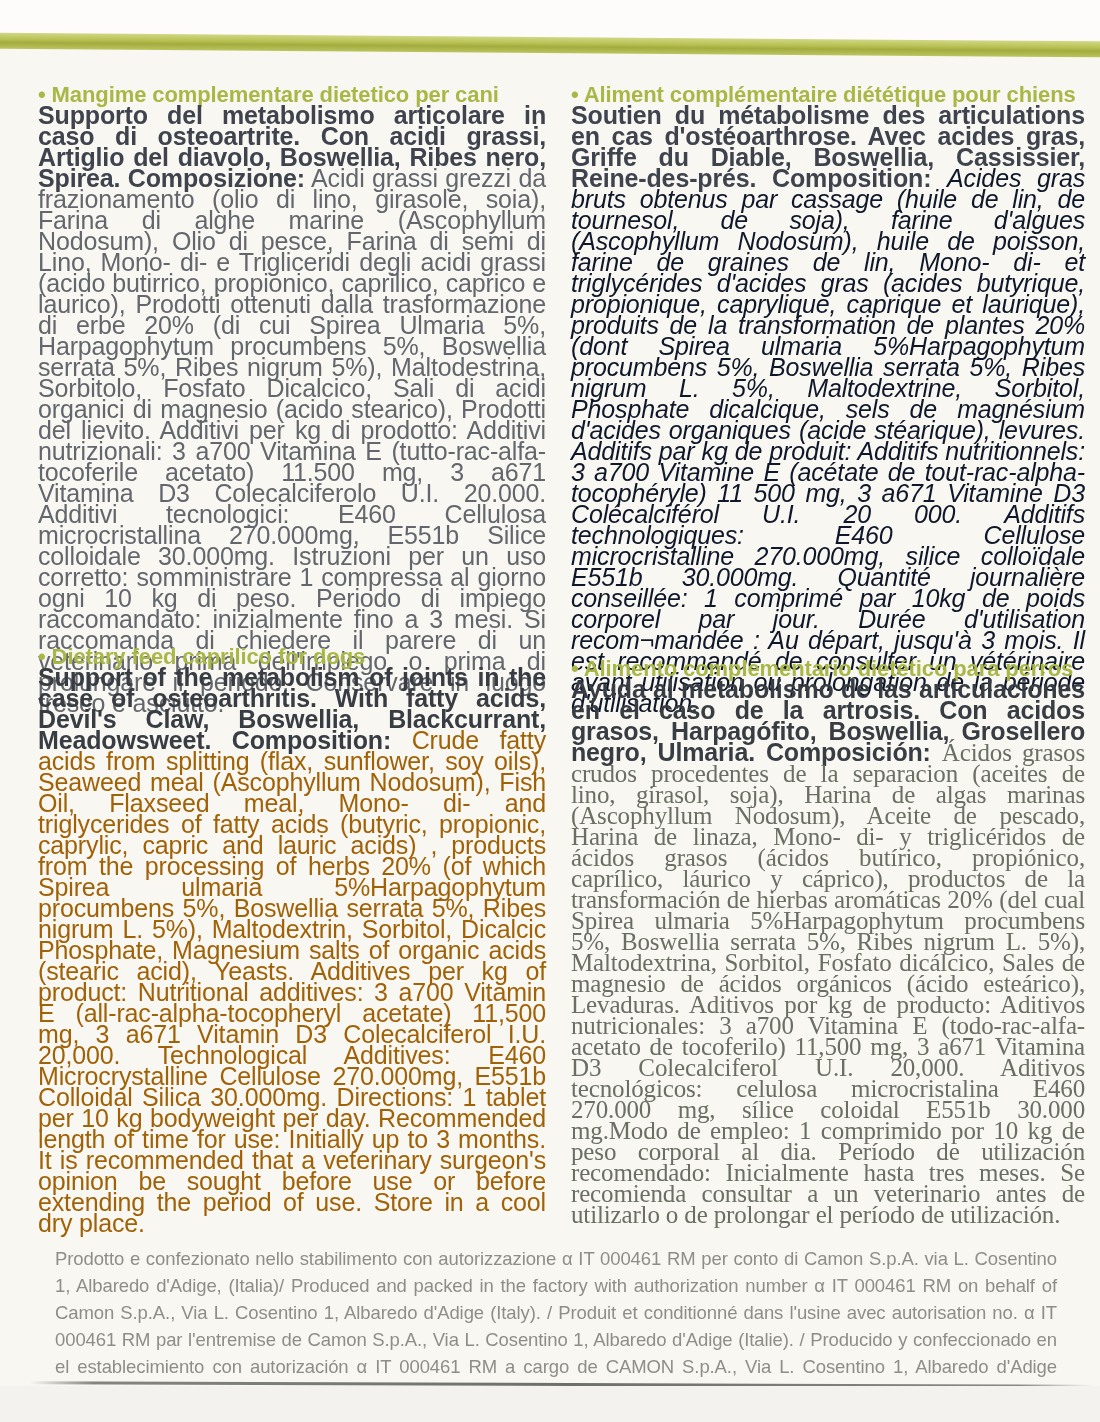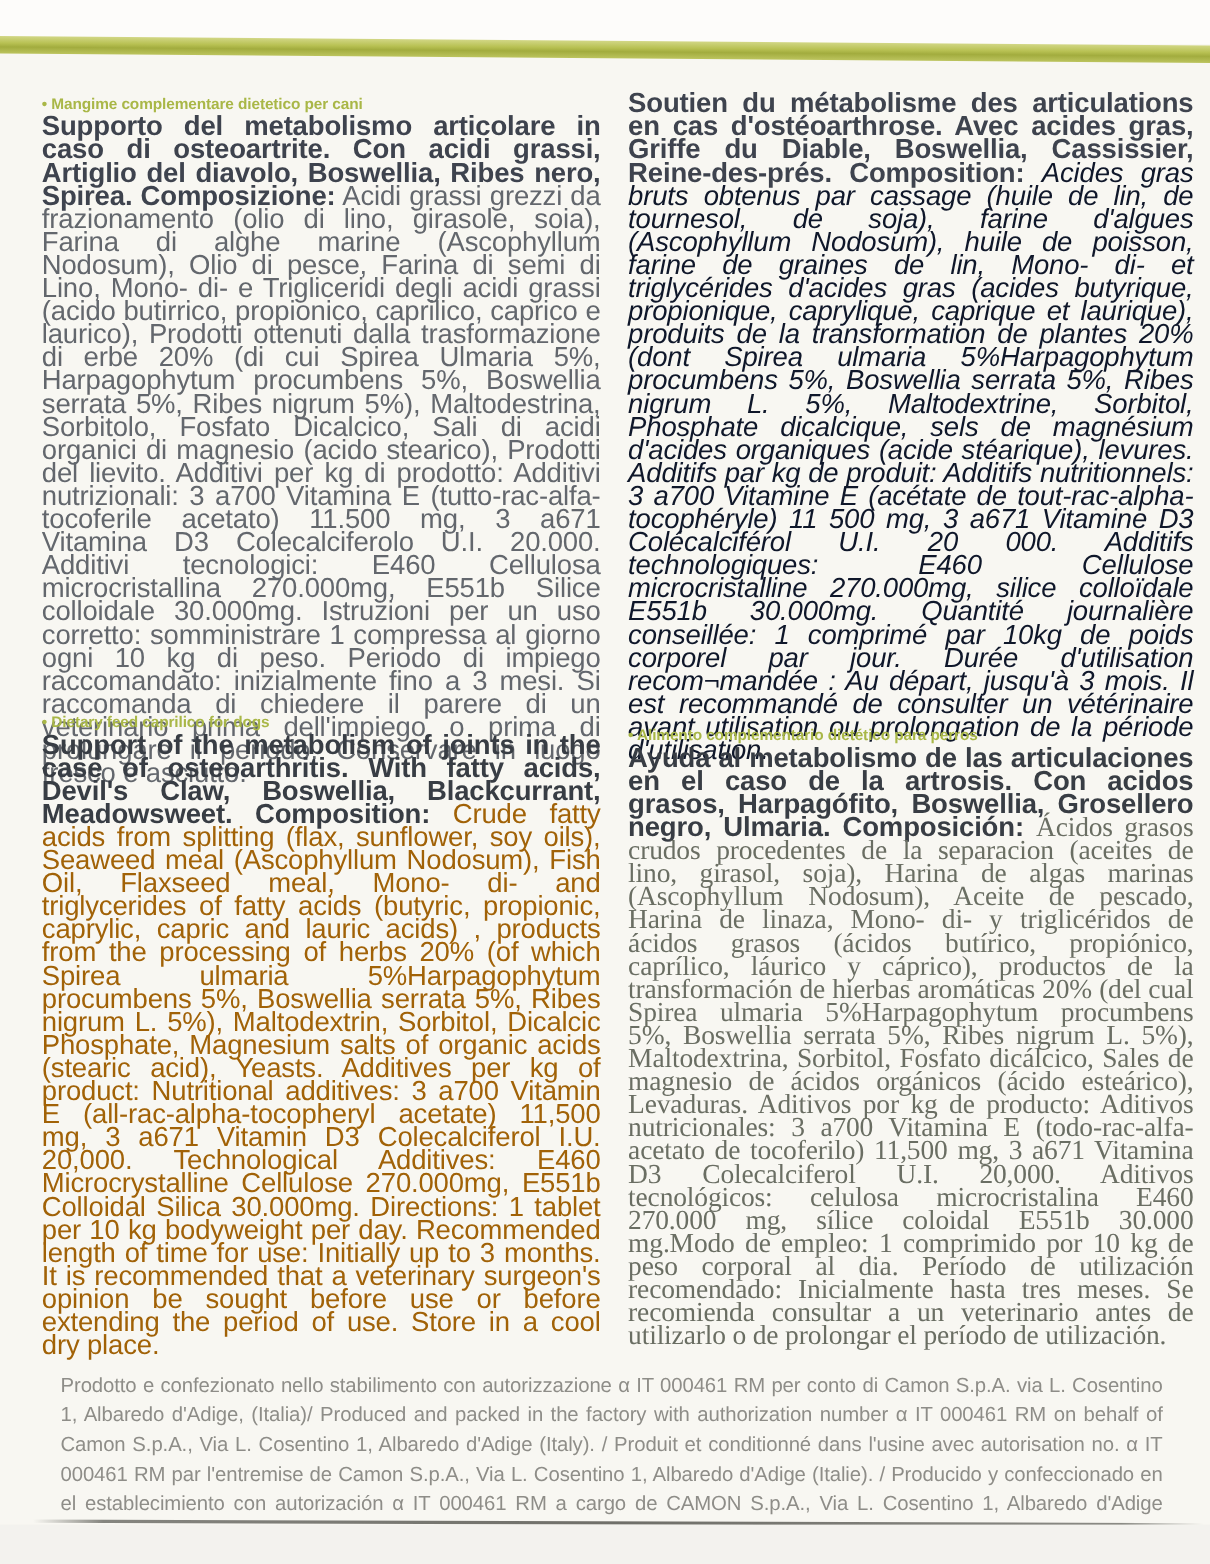--- a/index.html
+++ b/index.html
@@ -21,21 +21,21 @@
   }
   .bg-bottom{position:absolute;left:0;top:1386px;width:1100px;height:36px;background:#f3f2ee;}
 
   .sec{position:absolute;text-align:justify;}
   .sec-it{left:38px;top:84px;width:508px;}
   .sec-fr{left:571px;top:84px;width:514px;}
   .sec-en{left:38px;top:646px;width:508px;}
   .sec-es{left:571px;top:658px;width:514px;}
 
   .sec-header{
-    margin:0;font-size:14px;line-height:21px;font-weight:700;
+    margin:0;font-size:22px;line-height:21px;font-weight:700;
     color:var(--header-green,#a9b747);text-align:justify;letter-spacing:-0.1px;
   }
   .sec-text{
     margin:0;font-size:25px;line-height:21px;letter-spacing:-0.15px;
     color:var(--body-gray,#63676d);
   }
   .lead{font-weight:700;color:var(--lead-dark,#3e434e);}
   .sec-it .body{color:#63676d;}
   .sec-fr .body{color:#0f172a;font-style:italic;}
   .sec-en .body{color:#a16207;}
@@ -53,20 +53,21 @@
 
 <div class="bg-top"></div>
 <div class="top-edge-band"></div>
 
 <section class="sec sec-it">
   <h2 class="sec-header">• Mangime complementare dietetico per cani</h2>
   <p class="sec-text"><span class="lead">Supporto del metabolismo articolare in caso di osteoartrite. Con acidi grassi, Artiglio del diavolo, Boswellia, Ribes nero, Spirea. Composizione:</span> <span class="body">Acidi grassi grezzi da frazionamento (olio di lino, girasole, soia), Farina di alghe marine (Ascophyllum Nodosum), Olio di pesce, Farina di semi di Lino, Mono- di- e Trigliceridi degli acidi grassi (acido butirrico, propionico, caprilico, caprico e laurico), Prodotti ottenuti dalla trasformazione di erbe 20% (di cui Spirea Ulmaria 5%, Harpagophytum procumbens 5%, Boswellia serrata 5%, Ribes nigrum 5%), Maltodestrina, Sorbitolo, Fosfato Dicalcico, Sali di acidi organici di magnesio (acido stearico), Prodotti del lievito. Additivi per kg di prodotto: Additivi nutrizionali: 3 a700 Vitamina E (tutto-rac-alfa-tocoferile acetato) 11.500 mg, 3 a671 Vitamina D3 Colecalciferolo U.I. 20.000. Additivi tecnologici: E460 Cellulosa microcristallina 270.000mg, E551b Silice colloidale 30.000mg. Istruzioni per un uso corretto: somministrare 1 compressa al giorno ogni 10 kg di peso. Periodo di impiego raccomandato: inizialmente fino a 3 mesi. Si raccomanda di chiedere il parere di un veterinario prima dell'impiego o prima di prolungare il periodo. Conservare in luogo fresco e asciutto.</span></p>
 </section>
 
 <section class="sec sec-fr">
+  <h2 class="sec-header">• Aliment complémentaire diététique pour chiens</h2>
   <p class="sec-text"><span class="lead">Soutien du métabolisme des articulations en cas d'ostéoarthrose. Avec acides gras, Griffe du Diable, Boswellia, Cassissier, Reine-des-prés. Composition:</span> <span class="body">Acides gras bruts obtenus par cassage (huile de lin, de tournesol, de soja), farine d'algues (Ascophyllum Nodosum), huile de poisson, farine de graines de lin, Mono- di- et triglycérides d'acides gras (acides butyrique, propionique, caprylique, caprique et laurique), produits de la transformation de plantes 20% (dont Spirea ulmaria 5%Harpagophytum procumbens 5%, Boswellia serrata 5%, Ribes nigrum L. 5%, Maltodextrine, Sorbitol, Phosphate dicalcique, sels de magnésium d'acides organiques (acide stéarique), levures. Additifs par kg de produit: Additifs nutritionnels: 3 a700 Vitamine E (acétate de tout-rac-alpha-tocophéryle) 11 500 mg, 3 a671 Vitamine D3 Colécalciférol U.I. 20 000. Additifs technologiques: E460 Cellulose microcristalline 270.000mg, silice colloïdale E551b 30.000mg. Quantité journalière conseillée: 1 comprimé par 10kg de poids corporel par jour. Durée d'utilisation recom¬mandée : Au départ, jusqu'à 3 mois. Il est recommandé de consulter un vétérinaire avant utilisation ou prolongation de la période d'utilisation.</span></p>
 </section>
 
 <section class="sec sec-en">
   <h2 class="sec-header">• Dietary feed caprilico for dogs</h2>
   <p class="sec-text"><span class="lead">Support of the metabolism of joints in the case of osteoarthritis. With fatty acids, Devil's Claw, Boswellia, Blackcurrant, Meadowsweet. Composition:</span> <span class="body">Crude fatty acids from splitting (flax, sunflower, soy oils), Seaweed meal (Ascophyllum Nodosum), Fish Oil, Flaxseed meal, Mono- di- and triglycerides of fatty acids (butyric, propionic, caprylic, capric and lauric acids) , products from the processing of herbs 20% (of which Spirea ulmaria 5%Harpagophytum procumbens 5%, Boswellia serrata 5%, Ribes nigrum L. 5%), Maltodextrin, Sorbitol, Dicalcic Phosphate, Magnesium salts of organic acids (stearic acid), Yeasts. Additives per kg of product: Nutritional additives: 3 a700 Vitamin E (all-rac-alpha-tocopheryl acetate) 11,500 mg, 3 a671 Vitamin D3 Colecalciferol I.U. 20,000. Technological Additives: E460 Microcrystalline Cellulose 270.000mg, E551b Colloidal Silica 30.000mg. Directions: 1 tablet per 10 kg bodyweight per day. Recommended length of time for use: Initially up to 3 months. It is recommended that a veterinary surgeon's opinion be sought before use or before extending the period of use. Store in a cool dry place.</span></p>
 </section>
 
 <section class="sec sec-es">
   <h2 class="sec-header">• Alimento complementario dietético para perros</h2>

